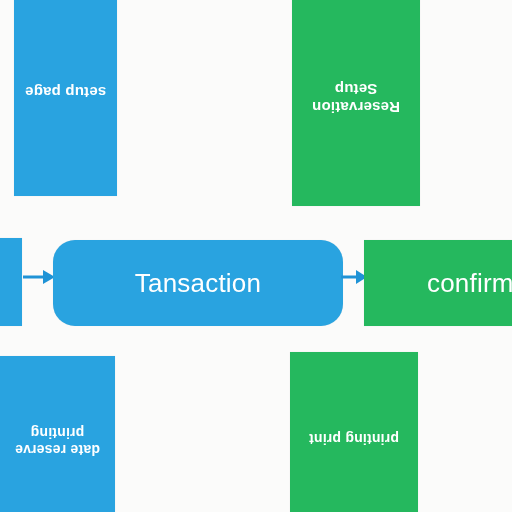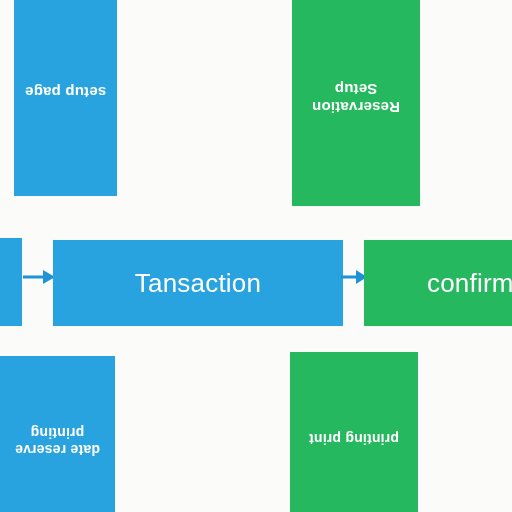--- a/index.html
+++ b/index.html
@@ -69,20 +69,21 @@
   #node-mid-far-left {
     left: -6px;  top: 238px;
     width: 28px; height: 88px;
     font-size: 13px;
   }
   #node-mid-center {
     left: 53px;  top: 240px;
     width: 290px; height: 86px;
     font-size: 26px;
     font-weight: 500;
+    border-radius: 22px;
   }
   #node-mid-right {
     left: 364px; top: 240px;
     width: 155px; height: 86px;
     font-size: 26px;
     font-weight: 500;
     justify-content: flex-start;
     padding-left: 63px;
   }
 

